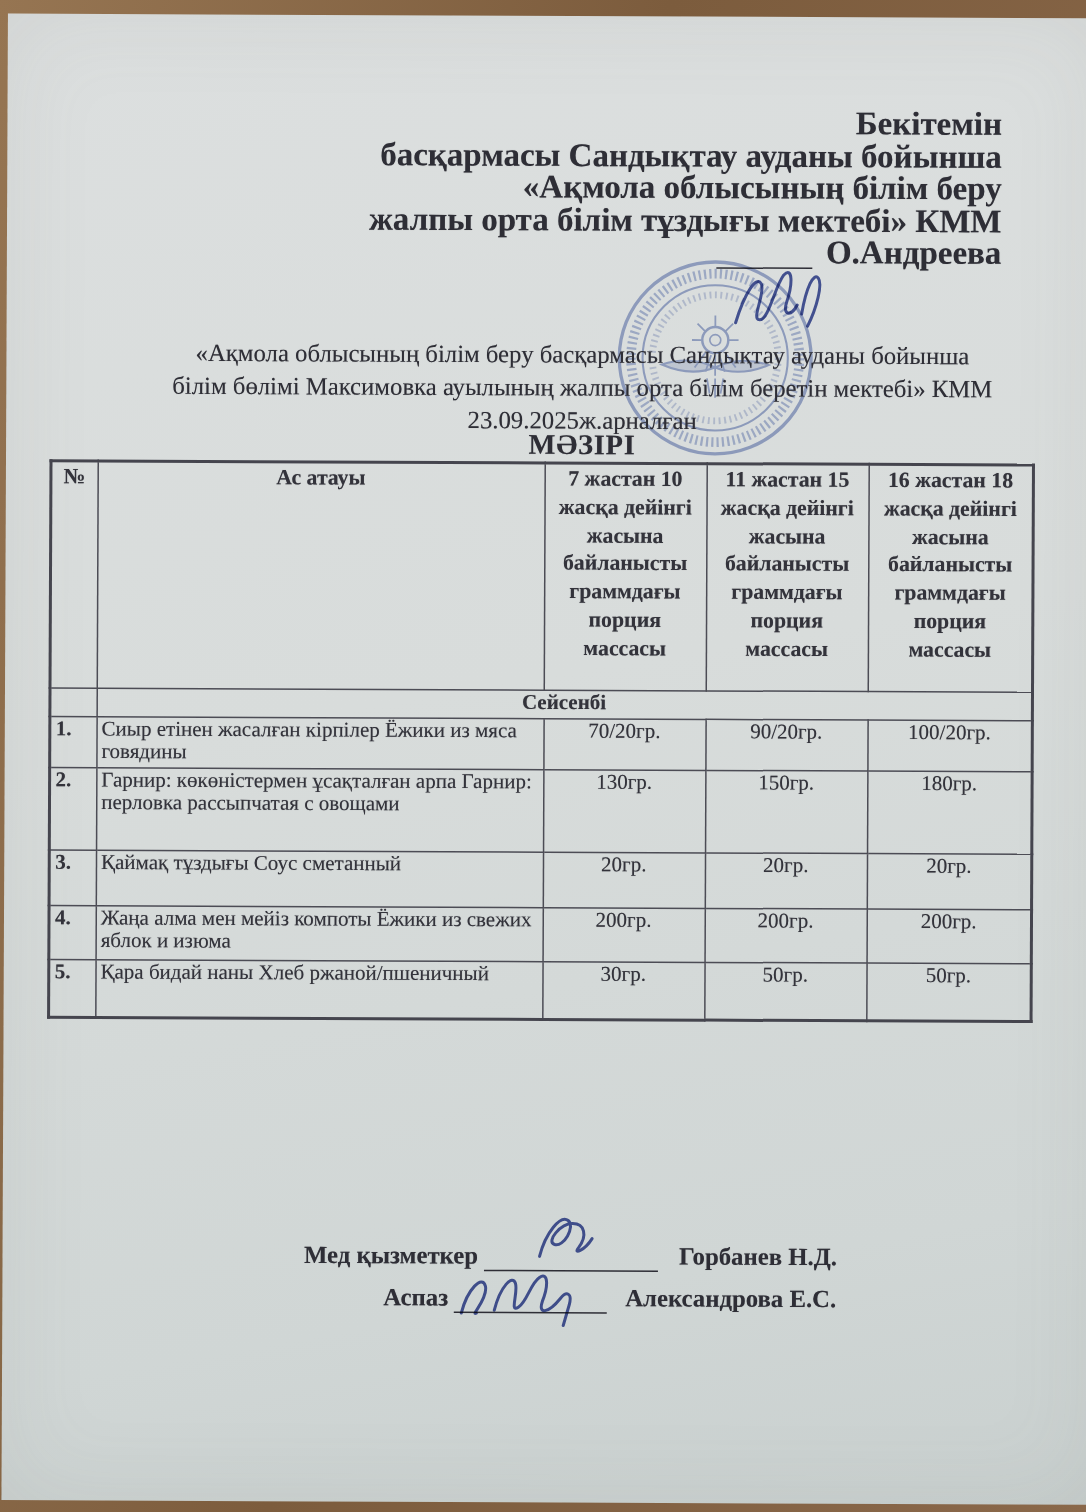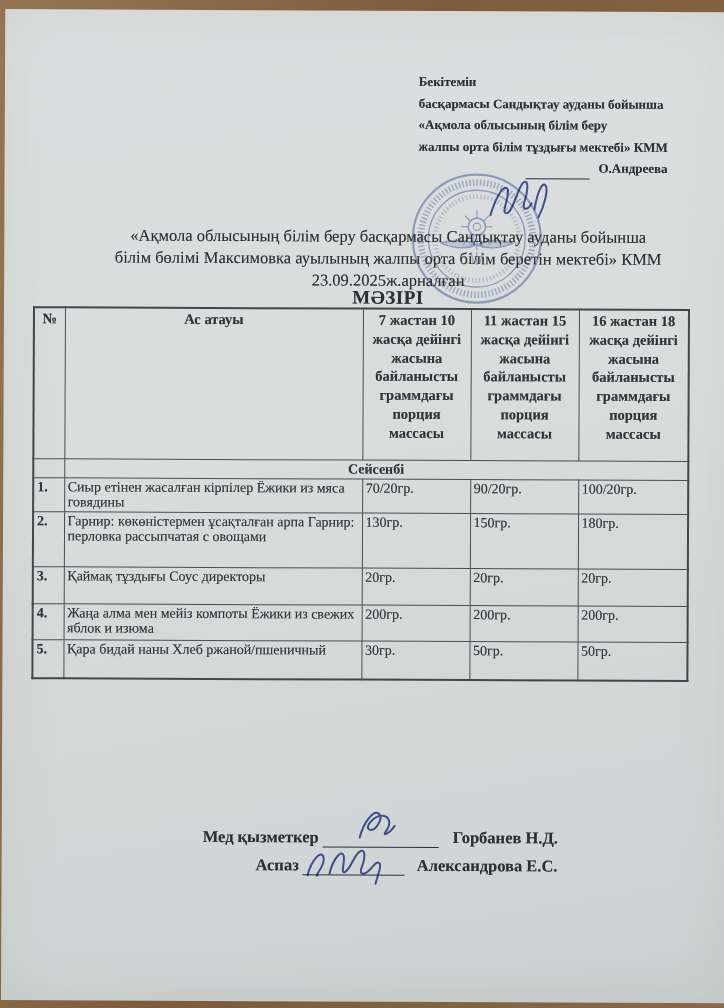--- a/index.html
+++ b/index.html
@@ -12,22 +12,22 @@
   .paper{
     position:absolute;left:4px;top:10px;width:728px;height:991px;
     background:linear-gradient(170deg,#dcdfdf 0%,#d8dcdb 45%,#d0d6d5 82%,#c9d0cf 100%);
     transform:rotate(0.25deg);transform-origin:30% 30%;
     box-shadow:inset 0 0 60px rgba(110,110,100,0.10);
   }
   .paper *{text-shadow:0 0 0.5px rgba(46,46,54,0.45);}
 
   
   .approval{
-    position:absolute;top:60px;right:65px;text-align:left;
-    font-weight:bold;font-size:13px;line-height:21.5px;white-space:nowrap;
+    position:absolute;top:60px;right:65px;text-align:right;
+    font-weight:bold;font-size:22px;line-height:21.5px;white-space:nowrap;
   }
   .approval .sig-row{display:flex;justify-content:flex-end;align-items:flex-end;gap:9px;}
   .sig-underline{display:inline-block;width:64px;border-bottom:1.6px solid #2e2e36;height:16px;}
 
   
   .subtitle{
     position:absolute;top:215px;left:64px;width:640px;text-align:center;
     font-size:16.5px;line-height:22px;
   }
   .doc-title{
@@ -42,21 +42,21 @@
     font-size:14px;line-height:15.5px;color:#33333b;
   }
   table.menu td,table.menu th{
     border:1.5px solid #4c4c55;vertical-align:top;padding:1px 3px;
     overflow:hidden;
   }
   table.menu{border:2px solid #45454e;}
   th.col-h{font-weight:bold;text-align:center;font-size:14.5px;line-height:18.8px;padding-top:2px;}
   td.num{font-weight:bold;text-align:left;padding-left:5px;}
   td.dish{padding-left:5px;padding-right:26px;}
-  td.portion{text-align:left;padding-top:2px;}
+  td.portion{text-align:center;padding-top:2px;}
   tr.day-row td{font-weight:bold;text-align:center;line-height:15px;padding:1px 0;}
 
   
   .foot-line{
     position:absolute;display:flex;align-items:flex-end;
     font-weight:bold;font-size:16.5px;white-space:nowrap;
   }
   .foot-med{top:817px;left:201px;}
   .foot-cook{top:845px;left:254px;}
   .foot-underline{display:inline-block;border-bottom:1.6px solid #2e2e36;height:16px;margin-left:4px;}
@@ -148,21 +148,21 @@
       </tr>
       <tr style="height:55px">
         <td class="num">2.</td>
         <td class="dish"><span>Гарнир: көкөністермен ұсақталған арпа</span> <span>Гарнир: перловка рассыпчатая с овощами</span></td>
         <td class="portion">130гр.</td>
         <td class="portion">150гр.</td>
         <td class="portion">180гр.</td>
       </tr>
       <tr style="height:37px">
         <td class="num">3.</td>
-        <td class="dish"><span>Қаймақ тұздығы</span> <span>Соус директоры</span></td>
+        <td class="dish"><span>Қаймақ тұздығы</span> <span>Соус сметанный</span></td>
         <td class="portion">20гр.</td>
         <td class="portion">20гр.</td>
         <td class="portion">20гр.</td>
       </tr>
       <tr style="height:36px">
         <td class="num">4.</td>
         <td class="dish"><span>Жаңа алма мен мейіз компоты</span> <span>Ёжики из свежих яблок и изюма</span></td>
         <td class="portion">200гр.</td>
         <td class="portion">200гр.</td>
         <td class="portion">200гр.</td>

